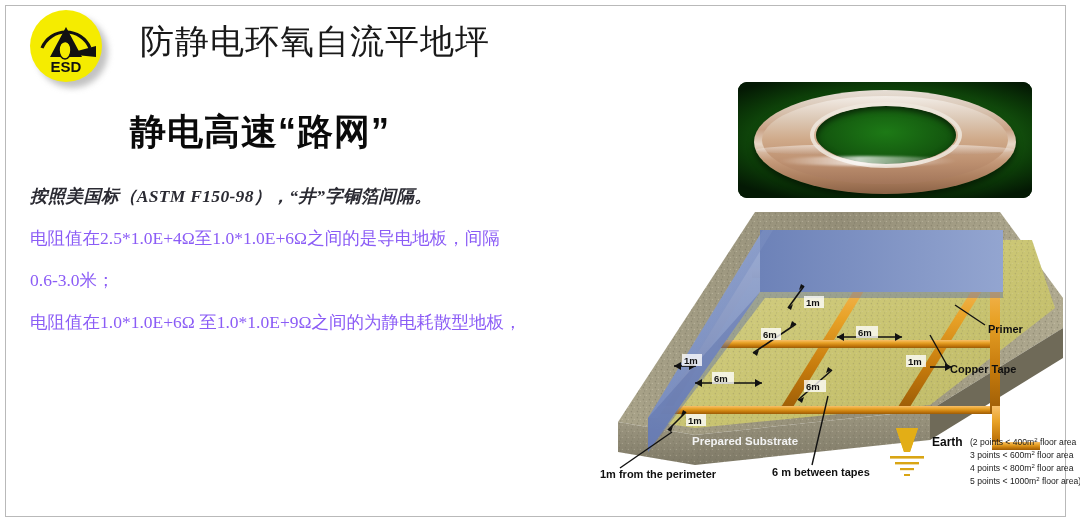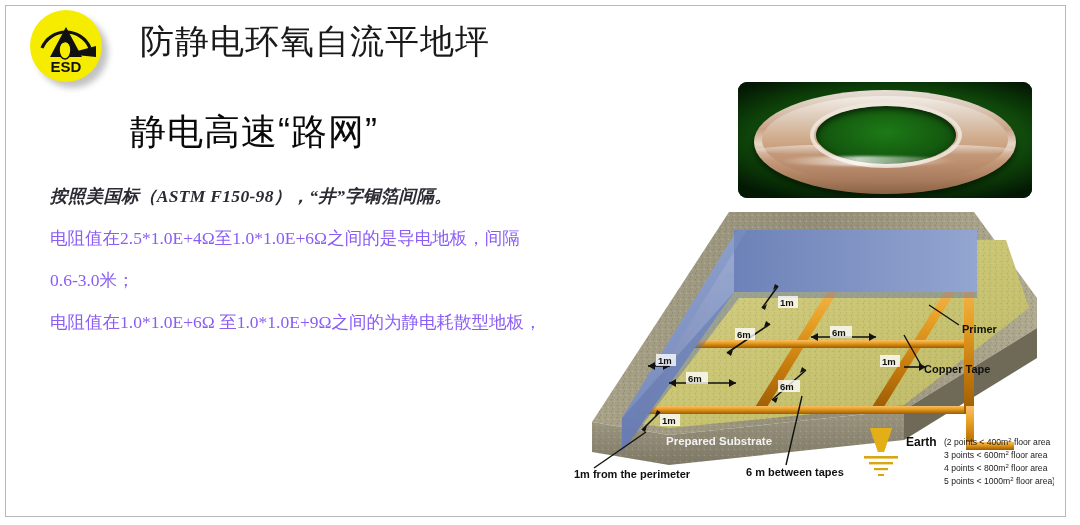--- a/index.html
+++ b/index.html
@@ -70,32 +70,31 @@
   }
 
   
   #left-col {
     position: absolute;
     left: 30px; top: 105px;
     width: 590px;
   }
   #subtitle {
     font-family: "Liberation Sans", "DejaVu Sans", sans-serif;
-    font-weight: normal;
+    font-weight: bold;
     font-size: 36px;
     line-height: 54px;
     color: #0a0a0a;
     letter-spacing: 1px;
     padding-left: 100px;
     white-space: nowrap;
   }
   #body-text {
     margin-top: 16px;
     color: #3a3a44;
-    margin-left: 20px;
   }
   .para {
     font-family: "Liberation Serif", "DejaVu Serif", serif;
     font-size: 17.5px;
     line-height: 42px;
     color: #8b5cf6;
     white-space: nowrap;
   }
   .para.lead {
     font-weight: bold;
@@ -164,21 +163,21 @@
     left: 40px; top: 74px;
     width: 180px; height: 10px;
     background: linear-gradient(90deg, rgba(255,255,255,0) 0%, rgba(255,255,255,0.75) 45%, rgba(255,255,255,0) 100%);
     border-radius: 50%;
     filter: blur(1px);
   }
 
   
   #diagram {
     position: absolute;
-    left: 574px; top: 200px;
+    left: 600px; top: 200px;
     width: 480px; height: 290px;
   }
   #diagram svg { display: block; }
   .dim-label {
     font-family: "Liberation Sans", "DejaVu Sans", sans-serif;
     font-size: 9.5px;
     font-weight: bold;
     fill: #101010;
   }
   .callout-label {

